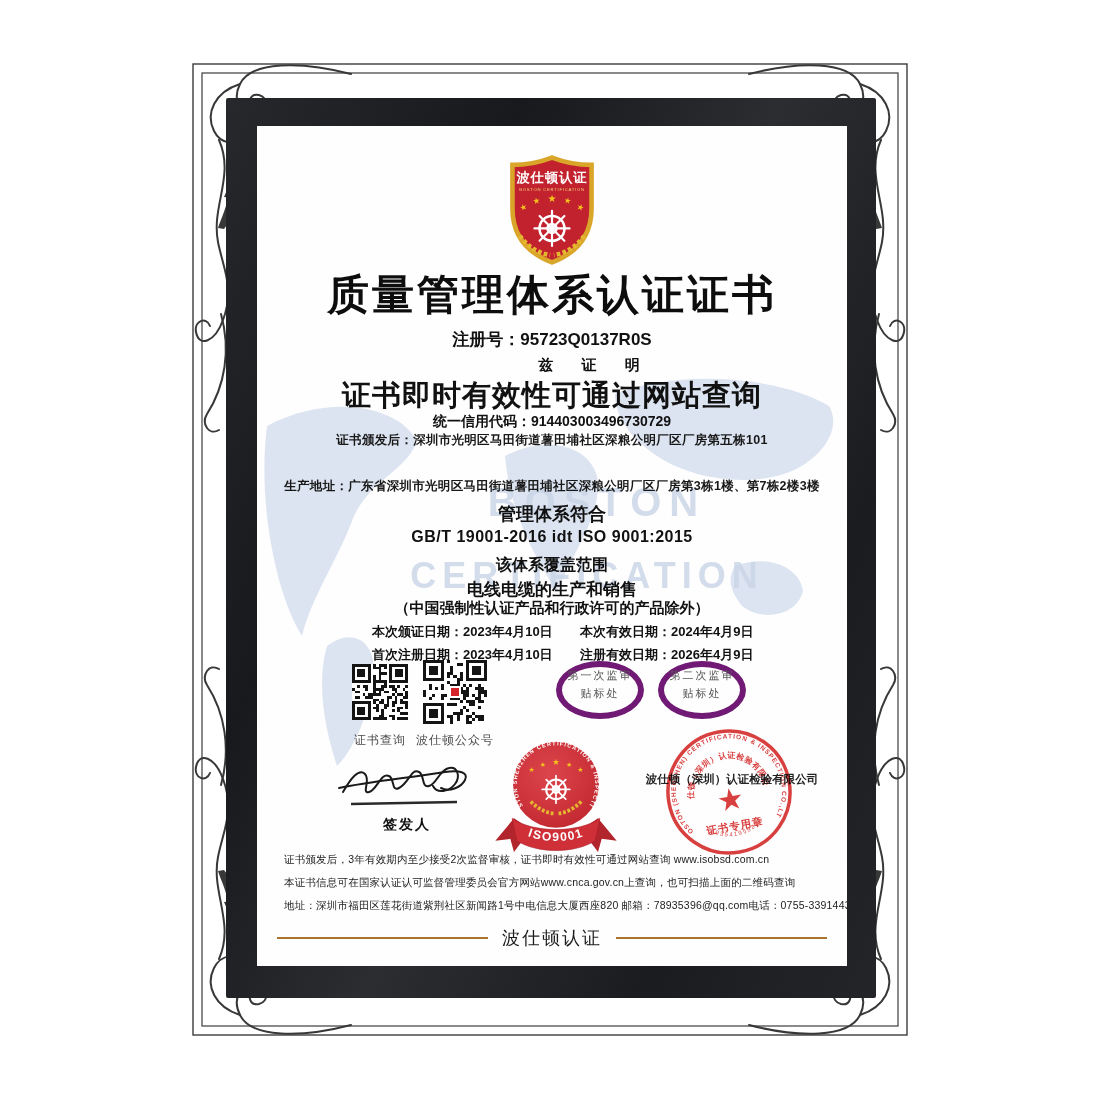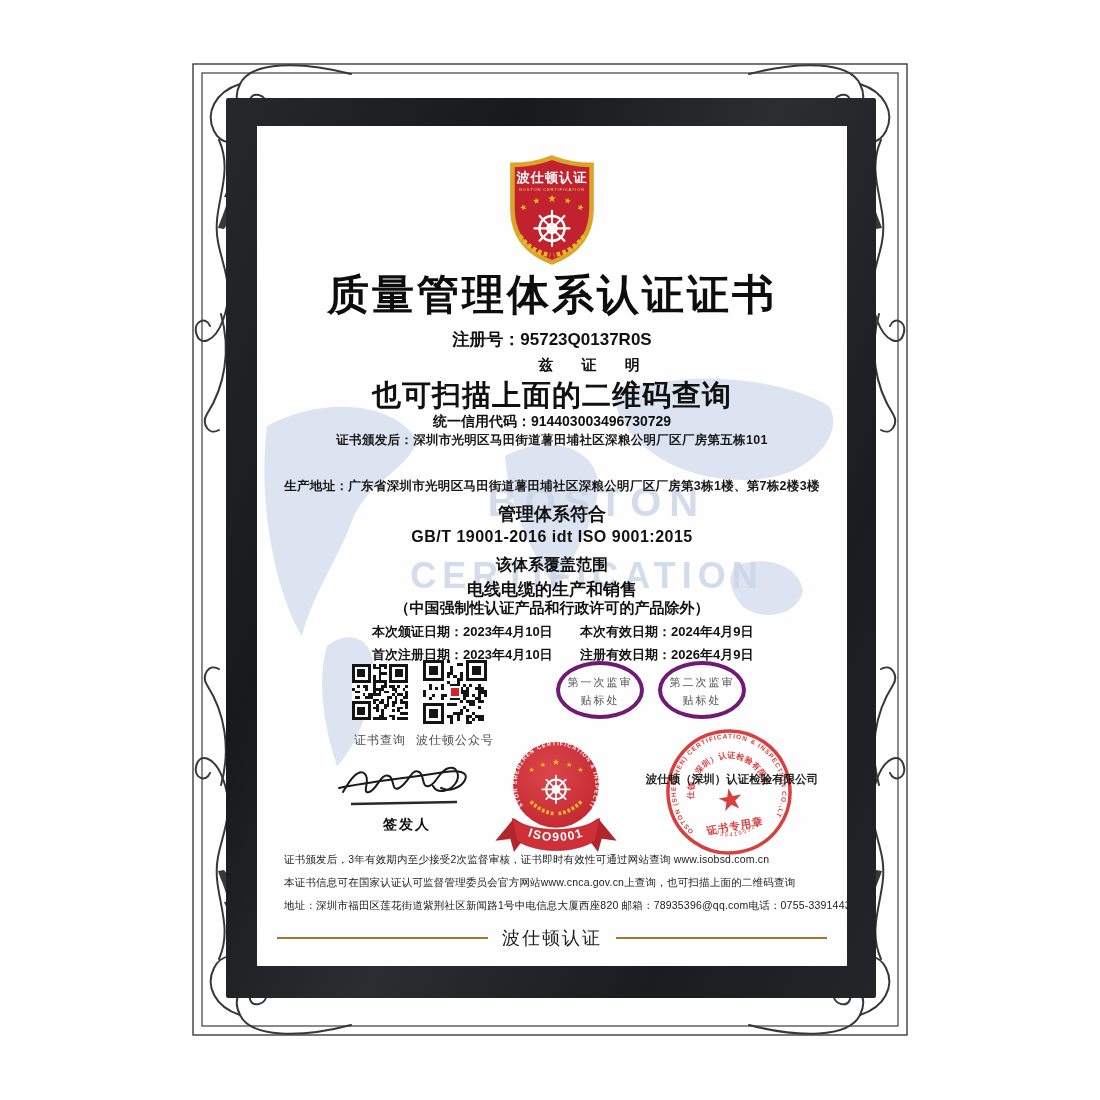--- a/index.html
+++ b/index.html
@@ -31,22 +31,22 @@
   .scope{top:452px;font-size:17px;font-weight:900;}
   .scopenote{top:473px;font-size:15px;font-weight:900;}
   .datecell{font-size:13px;font-weight:700;white-space:nowrap;}
   .d1{left:115px;top:497px;} .d2{left:323px;top:497px;}
   .d3{left:115px;top:520px;} .d4{left:323px;top:520px;}
   .qr{background:#fff;}
   #qr1{left:95px;top:538px;width:56px;height:56px;}
   #qr2{left:166px;top:534px;width:64px;height:64px;}
   .qrlabel{top:606px;font-size:12px;color:#4a4a4a;letter-spacing:1px;text-align:center;}
   .ql1{left:73px;width:100px;} .ql2{left:148px;width:100px;}
-  .sticker{width:88px;height:58px;border:4px solid #701a75;border-radius:50%;
-           font-size:11px;color:#555;text-align:center;line-height:1.6;padding-top:9px;
+  .sticker{width:88px;height:58px;border:6px solid #701a75;border-radius:50%;
+           font-size:11px;color:#555;text-align:center;line-height:1.6;
            box-sizing:border-box;letter-spacing:2px;background:rgba(255,255,255,.4);}
   .s1{left:299px;top:535px;} .s2{left:401px;top:535px;}
   .sig{left:80px;top:622px;width:140px;height:62px;}
   .siglabel{left:100px;width:100px;top:690px;font-size:14px;font-weight:600;text-align:center;letter-spacing:2px;}
   .badge{left:229px;top:608px;width:140px;height:122px;}
   .sealtext{left:385px;width:180px;top:646px;font-size:11.5px;font-weight:600;color:#222;text-align:center;z-index:1;}
   .seal{left:407px;top:600px;width:130px;height:132px;transform:rotate(-10deg);opacity:.9;z-index:2;mix-blend-mode:multiply;}
   .foot{left:27px;font-size:10.5px;color:#222;white-space:nowrap;letter-spacing:0.2px;}
   .f1{top:727px;} .f2{top:750px;} .f3{top:773px;}
   .brand{left:20px;right:20px;top:800px;display:flex;align-items:center;justify-content:center;gap:14px;}
@@ -131,21 +131,21 @@
       <path d="M85,88 Q72,106 52,109"></path>
     </g>
   </svg>
 
   <div class="center title z1">质量管理体系认证证书</div>
 
   <div class="center regno z1"><span>注册号：</span><span>95723Q0137R0S</span></div>
 
   <div class="center certify z1">兹 证 明</div>
 
-  <div class="center company z1">也可扫描上面的二维码查询</div>
+  <div class="center company z1">证书即时有效性可通过网站查询</div>
 
   <div class="center credit z1"><span>统一信用代码：</span><span>914403003496730729</span></div>
 
   <div class="center addr a1 z1"><span>证书颁发后：</span><span>深圳市光明区马田街道薯田埔社区深粮公明厂区厂房第五栋101</span></div>
   <div class="center addr a3 z1"><span>生产地址：</span><span>广东省深圳市光明区马田街道薯田埔社区深粮公明厂区厂房第3栋1楼、第7栋2楼3楼</span></div>
 
   <div class="center conform z1">管理体系符合</div>
   <div class="center standard z1">GB/T 19001-2016 idt ISO 9001:2015</div>
   <div class="center scopehead z1">该体系覆盖范围</div>
   <div class="center scopenote z1">（中国强制性认证产品和行政许可的产品除外）</div>

